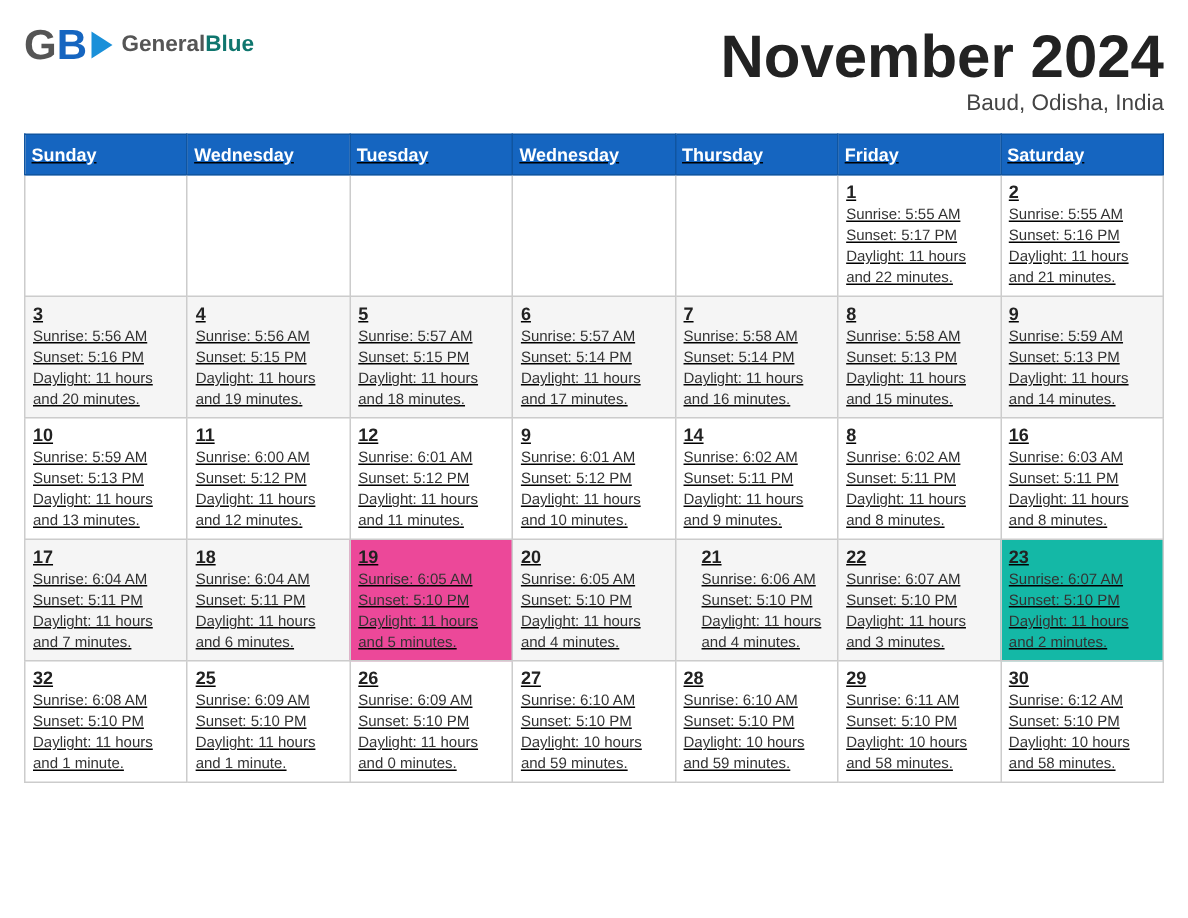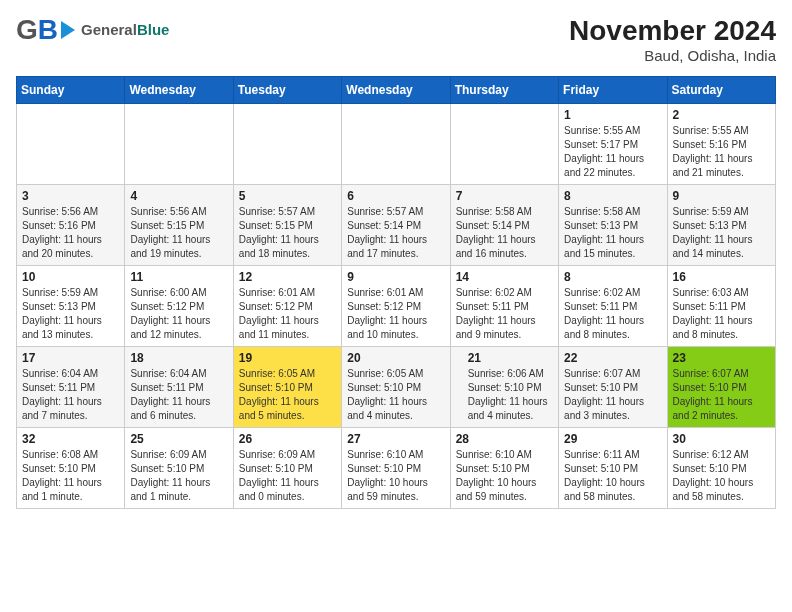--- a/index.html
+++ b/index.html
@@ -18,33 +18,34 @@
     }
     .logo {
       display: flex;
       flex-direction: column;
       align-items: flex-start;
     }
     .title-area {
       text-align: right;
     }
     .month-title {
-      font-size: 28px;
+      font-size: 40px;
       font-weight: bold;
       color: #222;
       line-height: 1.1;
     }
     .subtitle {
       font-size: 15px;
       color: #444;
     }
     .calendar {
       width: 100%;
       border-collapse: collapse;
       font-size: 10.5px;
+      text-decoration: underline;
     }
     .calendar th {
       background: #1565c0;
       color: #fff;
       padding: 6px 4px;
       text-align: left;
       font-size: 12px;
       font-weight: bold;
       border: 1px solid #1055a0;
     }
@@ -198,37 +199,37 @@
       </tr>
       <tr style="background: rgb(245, 245, 245);">
         <td style="background: rgb(245, 245, 245);">
           <div class="day-num">17</div>
           <div class="day-info">Sunrise: 6:04 AM<br>Sunset: 5:11 PM<br>Daylight: 11 hours<br>and 7 minutes.</div>
         </td>
         <td style="background: rgb(245, 245, 245);">
           <div class="day-num">18</div>
           <div class="day-info">Sunrise: 6:04 AM<br>Sunset: 5:11 PM<br>Daylight: 11 hours<br>and 6 minutes.</div>
         </td>
-        <td style="background: #fde047;">
+        <td style="background: #ec4899;">
           <div class="day-num">19</div>
           <div class="day-info">Sunrise: 6:05 AM<br>Sunset: 5:10 PM<br>Daylight: 11 hours<br>and 5 minutes.</div>
         </td>
         <td style="background: rgb(245, 245, 245);">
           <div class="day-num">20</div>
           <div class="day-info">Sunrise: 6:05 AM<br>Sunset: 5:10 PM<br>Daylight: 11 hours<br>and 4 minutes.</div>
         </td>
         <td style="background: rgb(245, 245, 245); padding-left: 17px;">
           <div class="day-num">21</div>
           <div class="day-info">Sunrise: 6:06 AM<br>Sunset: 5:10 PM<br>Daylight: 11 hours<br>and 4 minutes.</div>
         </td>
         <td style="background: rgb(245, 245, 245); margin-top: 14px;">
           <div class="day-num">22</div>
           <div class="day-info">Sunrise: 6:07 AM<br>Sunset: 5:10 PM<br>Daylight: 11 hours<br>and 3 minutes.</div>
         </td>
-        <td style="background: #84cc16;">
+        <td style="background: #14b8a6;">
           <div class="day-num">23</div>
           <div class="day-info">Sunrise: 6:07 AM<br>Sunset: 5:10 PM<br>Daylight: 11 hours<br>and 2 minutes.</div>
         </td>
       </tr>
       <tr>
         <td>
           <div class="day-num">32</div>
           <div class="day-info">Sunrise: 6:08 AM<br>Sunset: 5:10 PM<br>Daylight: 11 hours<br>and 1 minute.</div>
         </td>
         <td>

